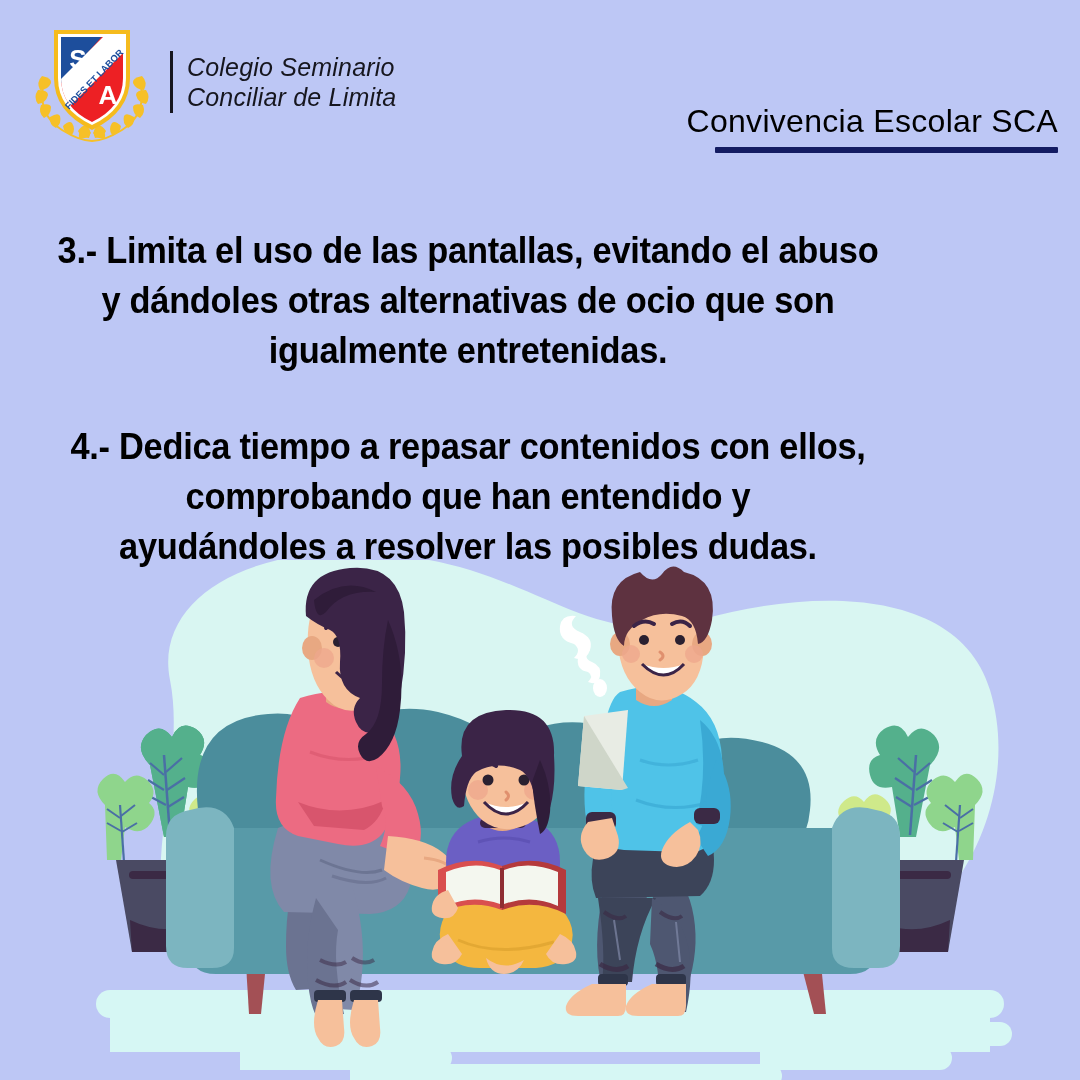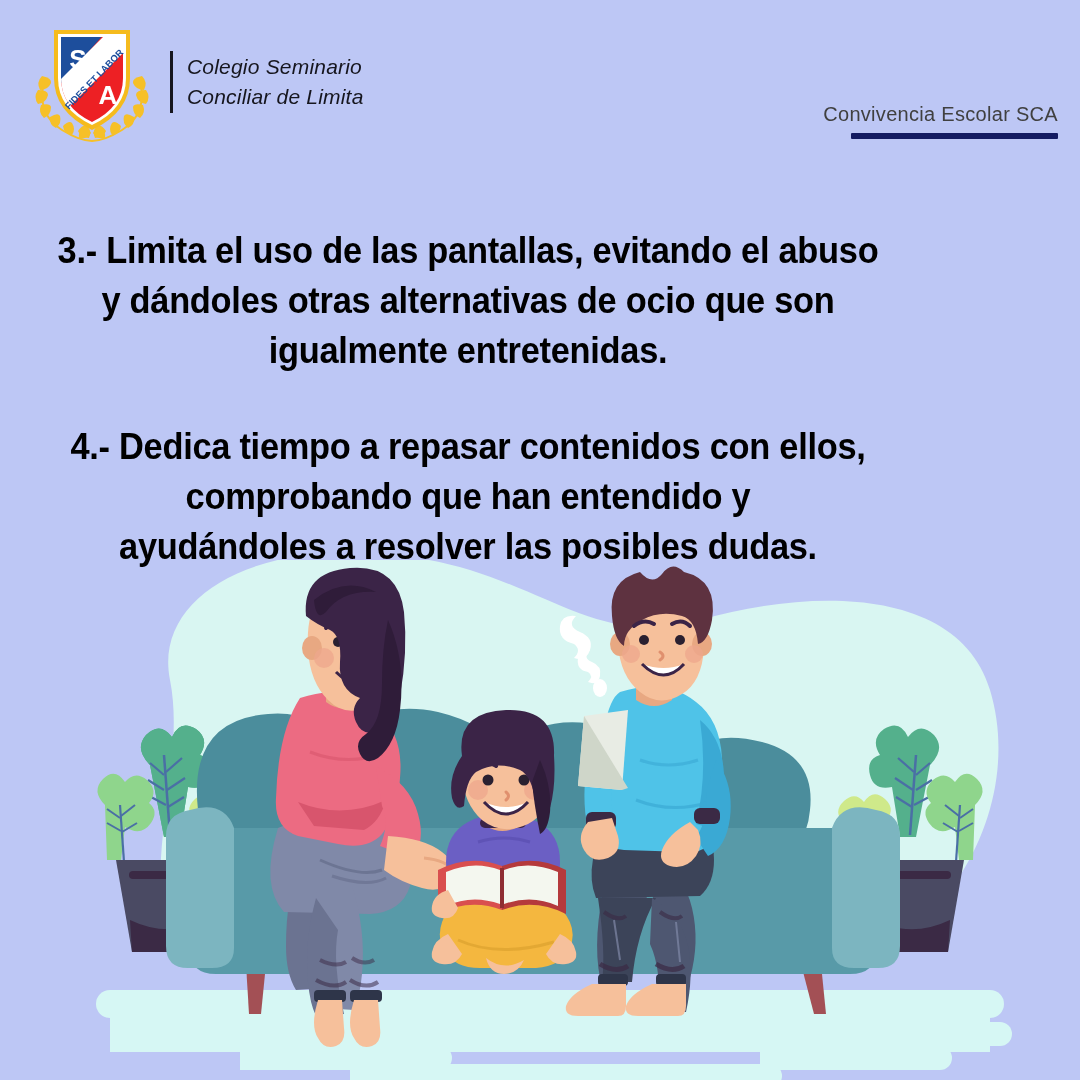--- a/index.html
+++ b/index.html
@@ -15,26 +15,26 @@
   
   .header{position:absolute;top:0;left:0;width:1080px;height:175px;}
   .logo-block{position:absolute;left:22px;top:18px;display:flex;align-items:center;}
   .crest-wrap{position:relative;width:140px;height:128px;}
   .crest-svg{position:absolute;left:0;top:0;}
   .logo-divider{
     width:3px;height:62px;background:#16161e;margin-left:8px;margin-right:14px;
   }
   .logo-text{
     font-family:"Liberation Sans", sans-serif;
-    font-style:italic;font-size:21px;line-height:30px;color:#16161e;
+    font-style:italic;font-size:25px;line-height:30px;color:#16161e;
     letter-spacing:.2px;white-space:nowrap;
   }
   .header-right{position:absolute;right:22px;top:103px;text-align:right;}
   .header-right .hr-label{
-    font-size:20px;color:#404040;letter-spacing:.3px;white-space:nowrap;
+    font-size:32px;color:#000000;letter-spacing:.3px;white-space:nowrap;
     font-family:"Liberation Sans", sans-serif;
   }
   .header-right .hr-rule{
     height:6px;background:#141c62;margin-top:7px;margin-left:28px;border-radius:1px;
   }
 
   
   .copy{position:absolute;left:0;top:226px;width:936px;text-align:center;}
   .para{
     color:#000;

